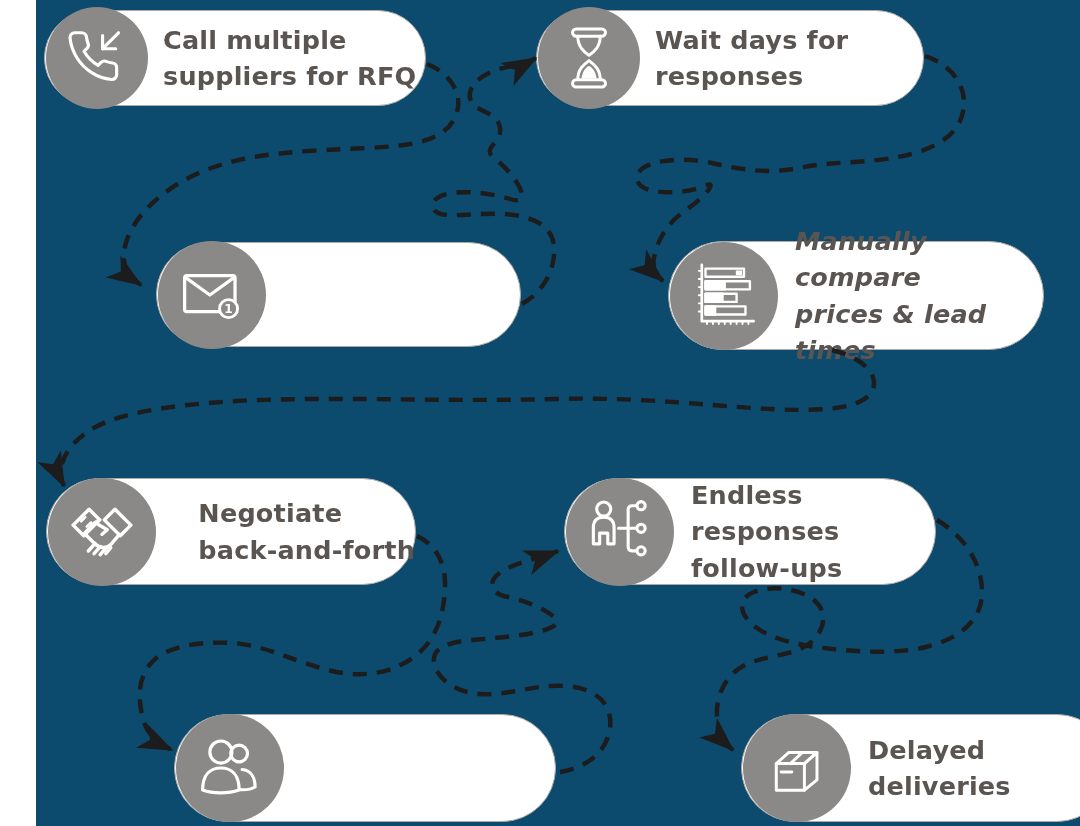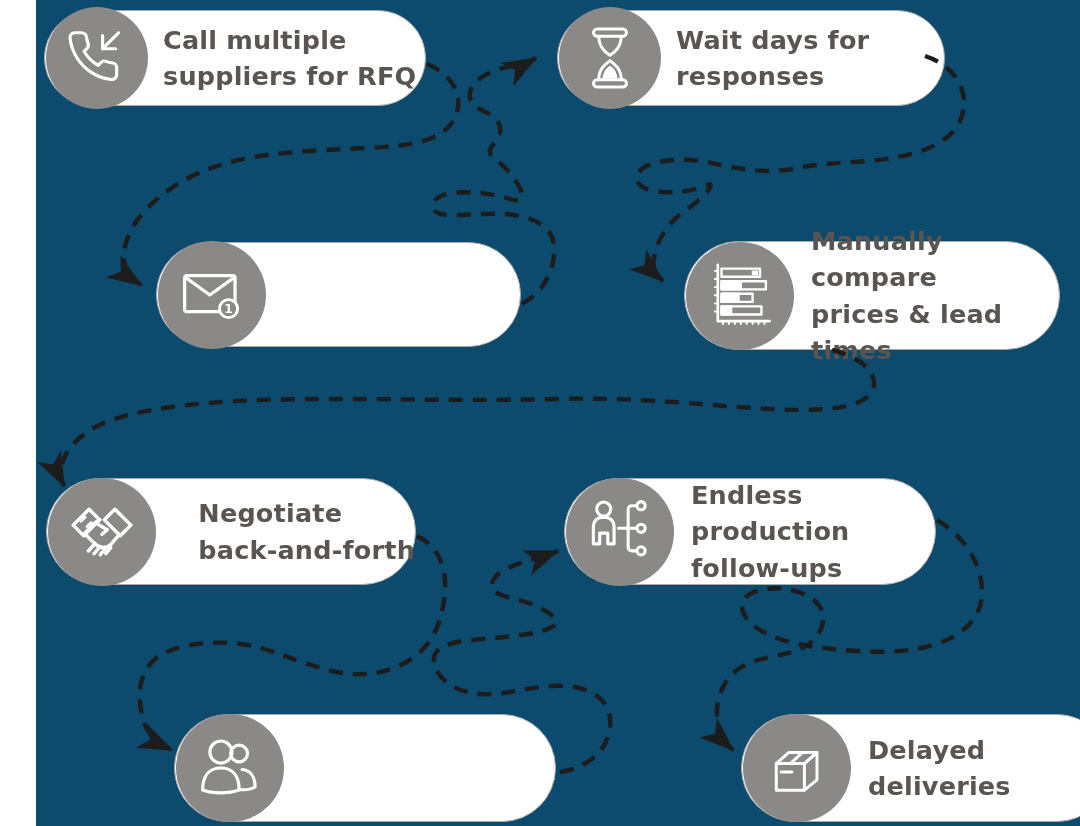--- a/index.html
+++ b/index.html
@@ -46,21 +46,21 @@
           <path d="M22 16.92v3a2 2 0 0 1-2.18 2 19.79 19.79 0 0 1-8.63-3.07 19.5 19.5 0 0 1-6-6 19.79 19.79 0 0 1-3.07-8.67A2 2 0 0 1 4.11 2h3a2 2 0 0 1 2 1.72 12.84 12.84 0 0 0 .7 2.81 2 2 0 0 1-.45 2.11L8.09 9.91a16 16 0 0 0 6 6l1.27-1.27a2 2 0 0 1 2.11-.45 12.84 12.84 0 0 0 2.81.7A2 2 0 0 1 22 16.92z"></path>
           <polyline points="16 3.2 16 8.8 21.6 8.8"></polyline>
           <line x1="22.8" y1="2" x2="16" y2="8.8"></line>
         </g>
       </svg>
     </div>
     <div class="label ml118">Call multiple
 suppliers for RFQ</div>
   </div>
 
-  <div class="pill" style="left:521px;top:10px;width:388px;height:96px;">
+  <div class="pill" style="left:500px;top:10px;width:388px;height:96px;">
     <div class="icon-circle c102">
       <svg width="66" height="66" viewBox="0 0 100 100" class="icon">
         <rect x="25" y="6" width="50" height="11" rx="5.5"></rect>
         <rect x="25" y="83" width="50" height="11" rx="5.5"></rect>
         <path d="M33 17 C33 33 42 40 50 46 C58 40 67 33 67 17"></path>
         <path d="M33 83 C33 67 42 60 50 54 C58 60 67 67 67 83"></path>
         <path d="M38.5 81 C40 70 45 64 50 62 C55 64 60 70 61.5 81 Z" fill="#ffffff" stroke="none"></path>
       </svg>
     </div>
     <div class="label ml118">Wait days for
@@ -71,21 +71,21 @@
     <div class="icon-circle c108">
       <svg width="72" height="72" viewBox="0 0 100 100" class="icon">
         <rect x="12" y="23" width="70" height="50" rx="3"></rect>
         <path d="M15 27 L47 50 L79 27"></path>
         <circle cx="73" cy="69" r="12.5" fill="#8b8987" stroke-width="4"></circle>
         <text x="73" y="75.5" text-anchor="middle" font-size="17" font-weight="bold" fill="#ffffff" stroke="none">1</text>
       </svg>
     </div>
   </div>
 
-  <div class="pill" style="left:648px;top:241px;width:376px;height:109px;">
+  <div class="pill" style="left:632px;top:241px;width:376px;height:109px;font-style:italic;">
     <div class="icon-circle c108">
       <svg width="74" height="74" viewBox="0 0 100 100" class="icon">
         <path d="M20 8 V84 H90" stroke-width="3.6"></path>
         <path d="M16 16 h4 M16 27 h4 M16 38 h4 M16 49 h4 M16 60 h4 M16 71 h4" stroke-width="2.6"></path>
         <path d="M27 84 v4 M35 84 v4 M43 84 v4 M51 84 v4 M59 84 v4 M67 84 v4 M75 84 v4 M83 84 v4" stroke-width="2.6"></path>
         <rect x="25" y="13" width="52" height="11" stroke-width="3.2"></rect>
         <rect x="66" y="15.5" width="8.5" height="6.5" fill="#ffffff" stroke="none"></rect>
         <rect x="25" y="30" width="60" height="11" stroke-width="3.2"></rect>
         <rect x="25" y="30" width="26" height="11" fill="#ffffff" stroke-width="3.2"></rect>
         <rect x="25" y="47" width="42" height="11" stroke-width="3.2"></rect>
@@ -119,21 +119,21 @@
         <g stroke-width="4.2">
           <circle cx="28" cy="19" r="9.5"></circle>
           <path d="M14 66 V44 C14 34 20 30 28 30 C36 30 42 34 42 44 V66 H33.5 V51.5 H22.5 V66 Z"></path>
           <path d="M48 45 H61 M61 45 V20 C61 16.5 63 14.5 66.5 14.5 H72 M61 45 H72 M61 45 V70 C61 73.5 63 75.5 66.5 75.5 H72"></path>
           <circle cx="78.5" cy="14.5" r="5.5"></circle>
           <circle cx="78.5" cy="45" r="5.5"></circle>
           <circle cx="78.5" cy="75.5" r="5.5"></circle>
         </g>
       </svg>
     </div>
-    <div class="label ml126">Endless production
+    <div class="label ml126">Endless responses
 follow-ups</div>
   </div>
 
   <div class="pill" style="left:138px;top:714px;width:382px;height:108px;">
     <div class="icon-circle c108">
       <svg width="76" height="76" viewBox="0 0 100 100" class="icon">
         <g stroke-width="4.2">
           <circle cx="62" cy="31" r="11"></circle>
           <path d="M66 52 C77 53 83 62 83 75 C78 78 70 79 63 78.5"></path>
           <circle cx="38" cy="29" r="14.5"></circle>

